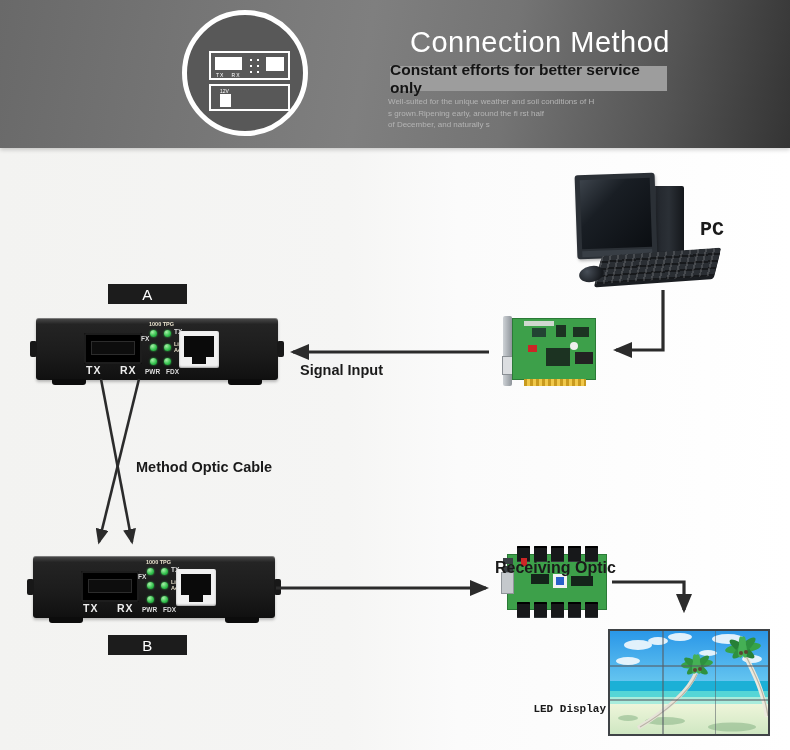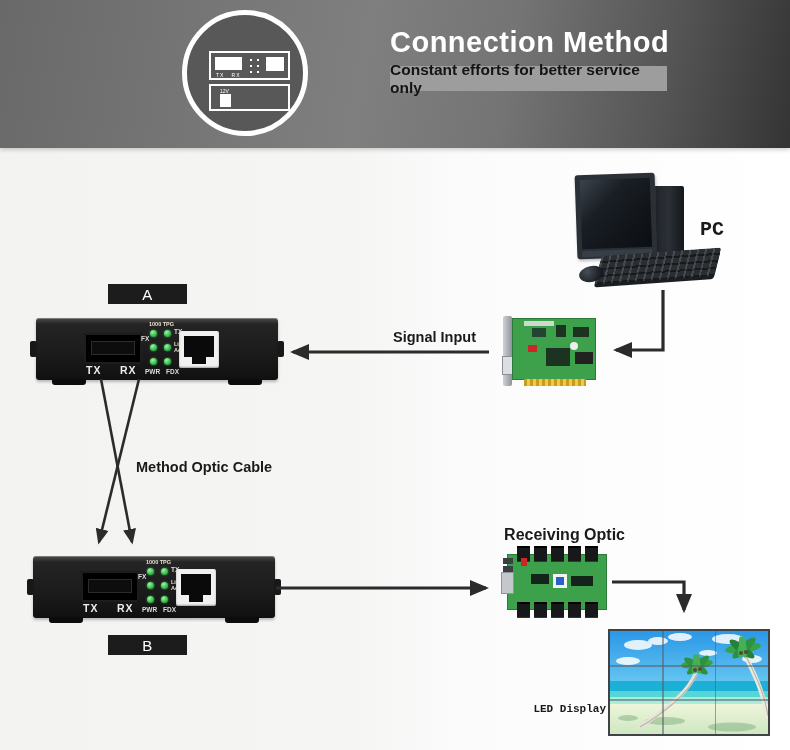--- a/index.html
+++ b/index.html
@@ -24,28 +24,28 @@
   .icp2 { left:22px; top:69px; width:81px; height:27px; }
   .ic-fport { position:absolute; left:4px; top:4px; width:27px; height:13px; background:#fff; }
   .ic-txrx { position:absolute; left:5px; bottom:0px; font-size:5px; color:#fff; white-space:pre; letter-spacing:1px; }
   .ic-leds { position:absolute; left:37px; top:4px; width:14px; height:18px;
     background:radial-gradient(circle 1.2px at 3px 3px,#fff 99%,transparent),radial-gradient(circle 1.2px at 10px 3px,#fff 99%,transparent),
                radial-gradient(circle 1.2px at 3px 9px,#fff 99%,transparent),radial-gradient(circle 1.2px at 10px 9px,#fff 99%,transparent),
                radial-gradient(circle 1.2px at 3px 15px,#fff 99%,transparent),radial-gradient(circle 1.2px at 10px 15px,#fff 99%,transparent); }
   .ic-rj45 { position:absolute; right:4px; top:4px; width:18px; height:14px; background:#fff; }
   .ic-pwr { position:absolute; left:9px; top:8px; width:11px; height:13px; background:#fff; }
   .ic-12v { position:absolute; left:9px; top:2px; font-size:5px; color:#fff; }
-  .banner-title { position:absolute; left:390px; top:26px; font-size:29px; font-weight:700; color:#ffffff; letter-spacing:.5px; }
+  .banner-title { position:absolute; left:410px; top:26px; font-size:29px; font-weight:400; color:#ffffff; letter-spacing:.5px; }
   .subtitle-band { position:absolute; left:390px; top:66px; width:277px; height:25px; background:#9d9d9d;
     display:flex; align-items:center; justify-content:center; }
   .subtitle-band span { font-size:15.5px; font-weight:bold; color:#141414; }
   .tagline { position:absolute; left:388px; top:96px; font-size:8px; line-height:11.5px; color:#b4b4b4; }
   
   .lbl { position:absolute; color:#1a1a1a; font-weight:bold; z-index:4; }
-  .lbl-center { text-align:right; }
+  .lbl-center { text-align:left;margin-top:33px; }
   .lbl-right { text-align:right; }
   
   .pc-group { position:absolute; left:560px; top:168px; width:170px; height:122px; z-index:2; }
   .pc-tower { position:absolute; left:86px; top:18px; width:38px; height:70px; border-radius:2px;
     background:linear-gradient(90deg,#454b54 0%,#454b54 22%,#23272d 28%,#2b3036 60%,#14171b 100%); }
   .pc-tower::before { content:""; position:absolute; left:3px; top:8px; width:5px; height:26px;
     background:repeating-linear-gradient(0deg,#1b1f24 0 3px,#3a4049 3px 6px); }
   .pc-monitor { position:absolute; left:16px; top:6px; width:80px; height:84px; border-radius:3px;
     background:#2b3036; transform:rotate(-2deg); box-shadow:1px 2px 3px rgba(0,0,0,.25); }
   .pc-screen { position:absolute; left:5px; top:5px; right:5px; bottom:10px;
@@ -136,20 +136,25 @@
         <div class="ic-txrx">TX   RX</div>
       </div>
       <div class="icp icp2">
         <div class="ic-12v">12V</div>
         <div class="ic-pwr"></div>
       </div>
     </div>
     <div class="banner-title">Connection Method</div>
     <div class="subtitle-band">
       <span>Constant efforts for better service only</span>
+    </div>
+    <div class="tagline">
+      <div>Well-suited for the unique weather and soil conditions of H</div>
+      <div>s grown.Ripening early, around the fi rst half</div>
+      <div>of December, and naturally s</div>
     </div>
   </div>
 
   <div class="pc-group">
     <div class="pc-tower"></div>
     <div class="pc-monitor">
       <div class="pc-screen"></div>
       <div class="pc-chin"></div>
     </div>
     <div class="pc-stand"></div>

